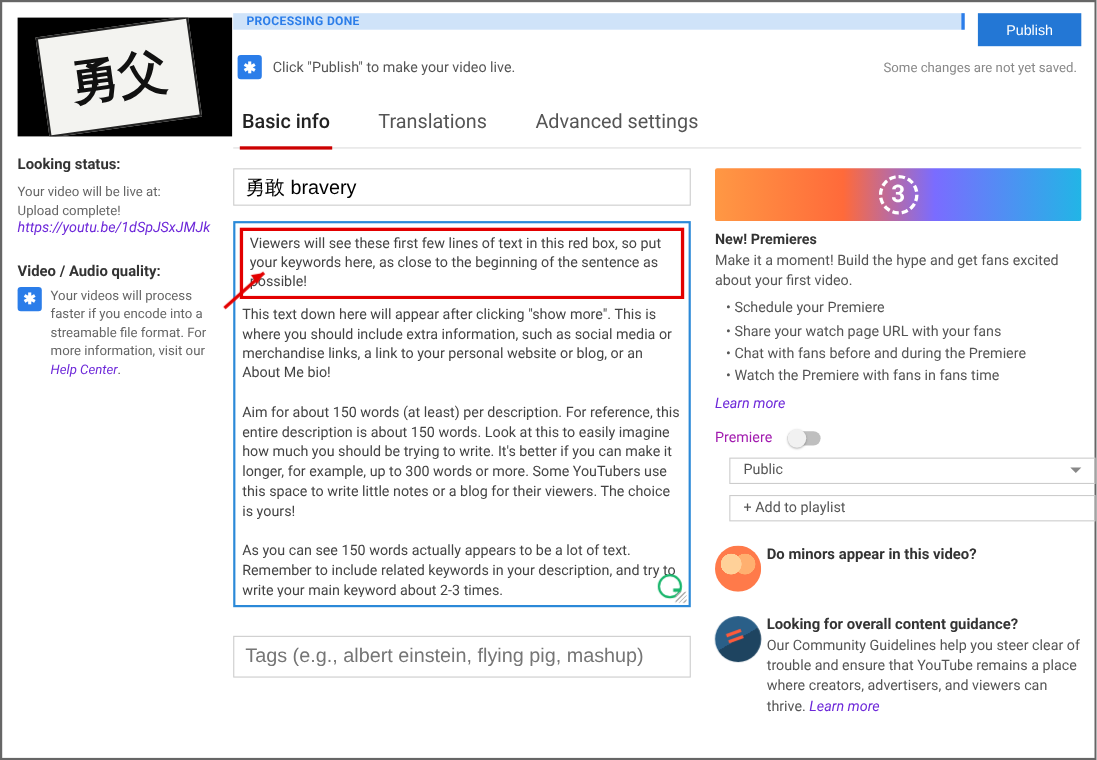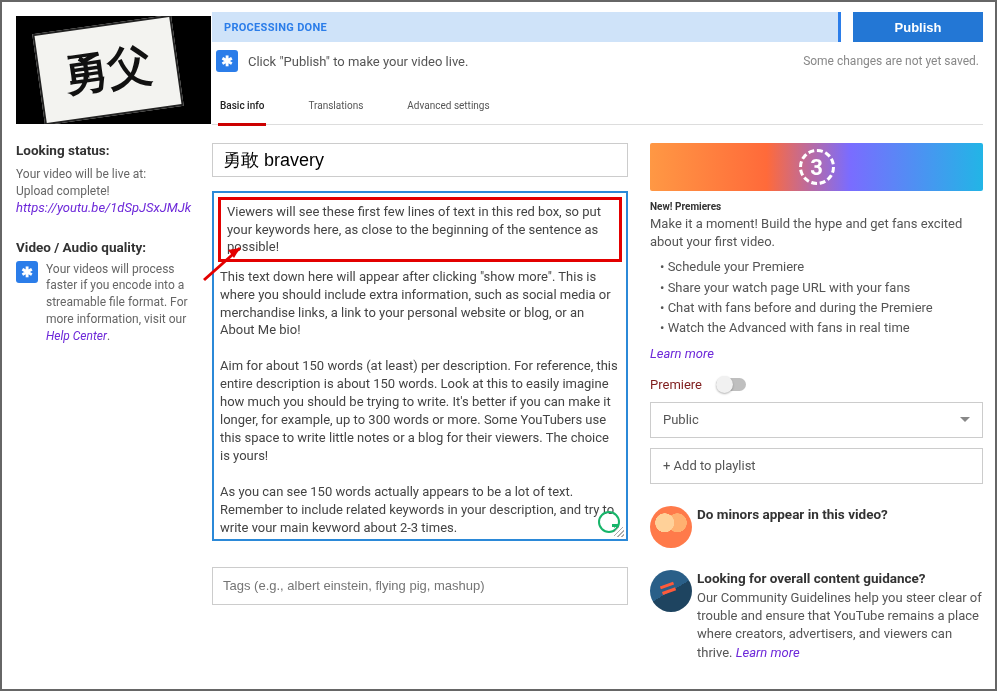--- a/index.html
+++ b/index.html
@@ -8,49 +8,49 @@
 .left-col { width: 210px; padding: 14px; }
 .thumb { width: 195px; height: 108px; background: #000; position: relative; overflow: hidden; }
 .thumb-art { position: absolute; top: 8px; left: 22px; width: 140px; height: 92px; background: #f3f3f0; border: 2px solid #222; transform: rotate(-8deg); display: flex; align-items: center; justify-content: center; font-size: 44px; font-weight: bold; color: #111; font-family: serif; }
 .left-col h4 { font-size: 13.5px; font-weight: bold; margin-top: 18px; margin-bottom: 3px; }
 .left-col .text { font-size: 12px; color: #666; line-height: 1.4; }
 .link { color: #6d28d9; text-decoration: none; font-style: italic; }
 .qual-row { display: flex; gap: 8px; margin-top: 6px; }
 .star-box { width: 22px; height: 22px; background: #2b7de9; border-radius: 3px; color: #fff; display: flex; align-items: center; justify-content: center; font-size: 14px; flex-shrink: 0; font-weight: bold; }
 .center-col { flex: 1; padding: 10px 12px 14px 0; border-left: none; }
 .top-row { display: flex; gap: 12px; }
-.processing { flex: 1; background: #cfe3f9; border-right: 3px solid #2b7de9; height: 30px; display: flex; align-items: center; padding: 0 12px; font-size: 11px; font-weight: bold; color: #2b7de9; letter-spacing: 0.3px; }
-.publish-btn { width: 130px; height: 30px; background: #2377d5; color: #fff; border: none; font-size: 13px; font-weight: 700; cursor: pointer; }
+.processing { flex: 1; background: #cfe3f9; border-right: 3px solid #2b7de9; height: 15px; display: flex; align-items: center; padding: 0 12px; font-size: 11px; font-weight: bold; color: #2b7de9; letter-spacing: 0.3px; }
+.publish-btn { width: 94px; height: 30px; background: #2377d5; color: #fff; border: none; font-size: 13px; font-weight: 400; cursor: pointer; }
 .hint-row { display: flex; align-items: center; gap: 10px; margin-top: 8px; padding: 0 4px; }
 .hint-text { font-size: 13px; color: #555; }
 .saved-text { margin-left: auto; font-size: 12px; color: #888; }
 .tabs { display: flex; gap: 40px; border-bottom: 1px solid #ddd; margin-top: 18px; padding-left: 6px; }
-.tab { padding: 10px 2px 12px; font-size: 10px; color: #555; cursor: pointer; }
+.tab { padding: 10px 2px 12px; font-size: 18px; color: #555; cursor: pointer; }
 .tab.active { color: #222; border-bottom: 3px solid #cc0000; margin-bottom: -2px; font-weight: 500; }
 .form-area { display: flex; gap: 22px; margin-top: 18px; }
 .form-left { width: 416px; }
 .title-input { width: 100%; height: 34px; padding: 6px 10px; border: 1px solid #ccc; font-size: 18px; }
 .desc-wrap { margin-top: 14px; border: 2px solid #2b89d8; position: relative; padding: 4px; }
 .red-box { border: 3px solid #e30000; padding: 3px 6px; font-size: 13px; line-height: 1.35; color: #444; }
 .desc-ta { width: 100%; height: 270px; border: none; resize: none; font-family: inherit; font-size: 13px; line-height: 1.38; color: #444; padding: 6px 2px 2px; outline: none; }
 .g-icon { position: absolute; bottom: 6px; right: 6px; width: 22px; height: 22px; border: 2.5px solid #17b56a; border-radius: 50%; }
 .g-icon::after { content: ""; position: absolute; right: -1px; bottom: 4px; width: 7px; height: 3px; background: #17b56a; }
 .resize-grip { position: absolute; right: 2px; bottom: 2px; width: 10px; height: 10px; background: repeating-linear-gradient(135deg, #aaa, #aaa 1px, transparent 1px, transparent 3px); }
-.tags-input { width: 100%; height: 38px; margin-top: 26px; border: 1px solid #ccc; padding: 8px 10px; font-size: 13px; color: #999; }
+.tags-input { width: 100%; height: 38px; margin-top: 26px; border: 1px solid #ccc; padding: 8px 10px; font-size: 18px; color: #999; }
 .right-col { flex: 1; }
 .premiere-banner { width: 100%; height: 48px; background: linear-gradient(90deg, #ff9844 0%, #ff6a3a 35%, #7a6cff 60%, #22b5e6 100%); border-radius: 2px; display: flex; align-items: center; justify-content: center; position: relative; overflow: hidden; }
 .banner-num { width: 36px; height: 36px; border: 3px dashed #fff; border-radius: 50%; color: #fff; font-size: 22px; font-weight: bold; display: flex; align-items: center; justify-content: center; }
-.right-col h4 { font-size: 10px; font-weight: bold; margin-top: 10px; }
+.right-col h4 { font-size: 13px; font-weight: bold; margin-top: 10px; }
 .right-col .desc { font-size: 13px; color: #555; line-height: 1.4; margin-top: 3px; }
 .bullets { margin-top: 6px; padding-left: 10px; font-size: 13px; color: #555; line-height: 1.55; }
 .learn { display: block; margin-top: 8px; font-size: 13px; }
-.prem-row { display: flex; align-items: center; gap: 14px; margin-top: 16px; font-size: 13px; color: #7f1d1d; }
+.prem-row { display: flex; align-items: center; gap: 14px; margin-top: 16px; font-size: 13px; color: #a21caf; }
 .toggle { width: 30px; height: 13px; background: #bfbfbf; border-radius: 8px; position: relative; }
 .toggle::after { content: ""; position: absolute; left: 0; top: -2px; width: 17px; height: 17px; background: #f1f1f1; border-radius: 50%; box-shadow: 0 1px 2px rgba(0,0,0,.3); }
-.select-box { width: 100%; height: 36px; margin-top: 10px; border: 1px solid #ccc; display: flex; align-items: center; justify-content: space-between; padding: 0 12px; font-size: 13px; color: #555; cursor: pointer; }
+.select-box { width: 100%; height: 24px; margin-top: 10px; border: 1px solid #ccc; display: flex; align-items: center; justify-content: space-between; padding: 0 12px; font-size: 13px; color: #555; cursor: pointer; margin-left: 13px; }
 .caret { width: 0; height: 0; border-left: 5px solid transparent; border-right: 5px solid transparent; border-top: 5px solid #888; }
 .info-card { display: flex; gap: 5px; margin-top: 22px; }
 .info-icon { width: 42px; height: 42px; border-radius: 50%; flex-shrink: 0; }
 .icon-minors { background: radial-gradient(circle at 35% 40%, #ffd199 25%, transparent 26%), radial-gradient(circle at 65% 40%, #ffb070 25%, transparent 26%), #ff7a4a; }
 .icon-guide { background: linear-gradient(150deg, #2a5f88 50%, #1e4460 50%); position: relative; }
 .icon-guide::after { content: ""; position: absolute; left: 10px; top: 14px; width: 14px; height: 3px; background: #ff5a3a; transform: rotate(-20deg); box-shadow: 0 6px 0 #ff5a3a; }
 .info-card h5 { font-size: 13.5px; font-weight: bold; margin-bottom: 3px; }
 .info-card p { font-size: 13px; color: #555; line-height: 1.4; }
 .arrow { position: absolute; left: 196px; top: 236px; pointer-events: none; }
 </style>
@@ -110,21 +110,21 @@
       <div class="right-col">
         <div class="premiere-banner">
           <div class="banner-num">3</div>
         </div>
         <h4>New! Premieres</h4>
         <div class="desc">Make it a moment! Build the hype and get fans excited about your first video.</div>
         <div class="bullets">
           <div>• <span>Schedule your Premiere</span></div>
           <div>• <span>Share your watch page URL with your fans</span></div>
           <div>• <span>Chat with fans before and during the Premiere</span></div>
-          <div>• <span>Watch the Advanced with fans in real time</span></div>
+          <div>• <span>Watch the Premiere with fans in fans time</span></div>
         </div>
         <a class="link learn" href="#">Learn more</a>
         <div class="prem-row">
           <span>Premiere</span>
           <div class="toggle"></div>
         </div>
         <div class="select-box">
           <span>Public</span>
           <span class="caret"></span>
         </div>

